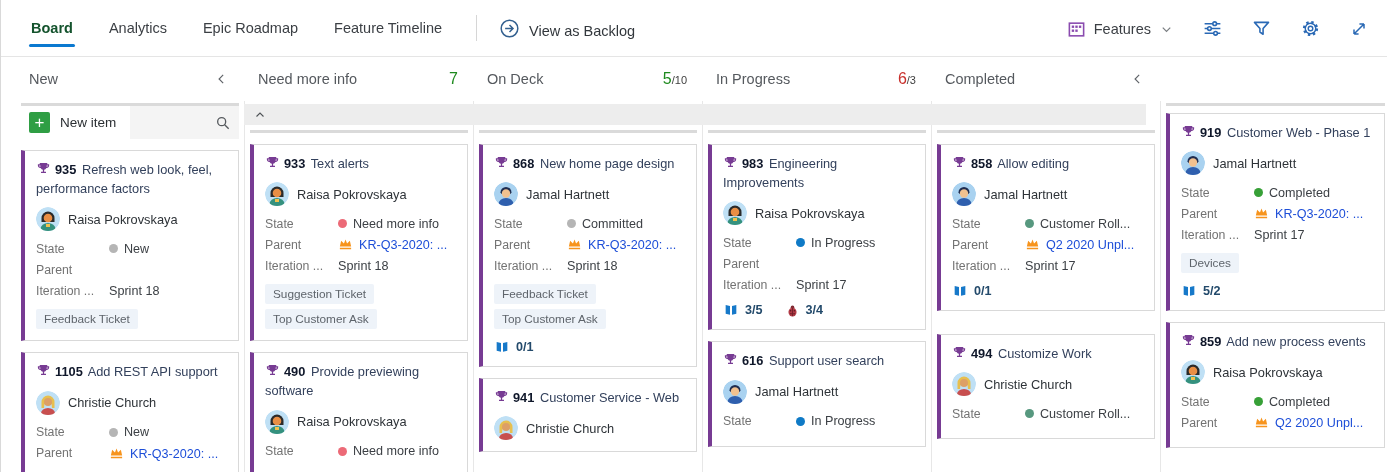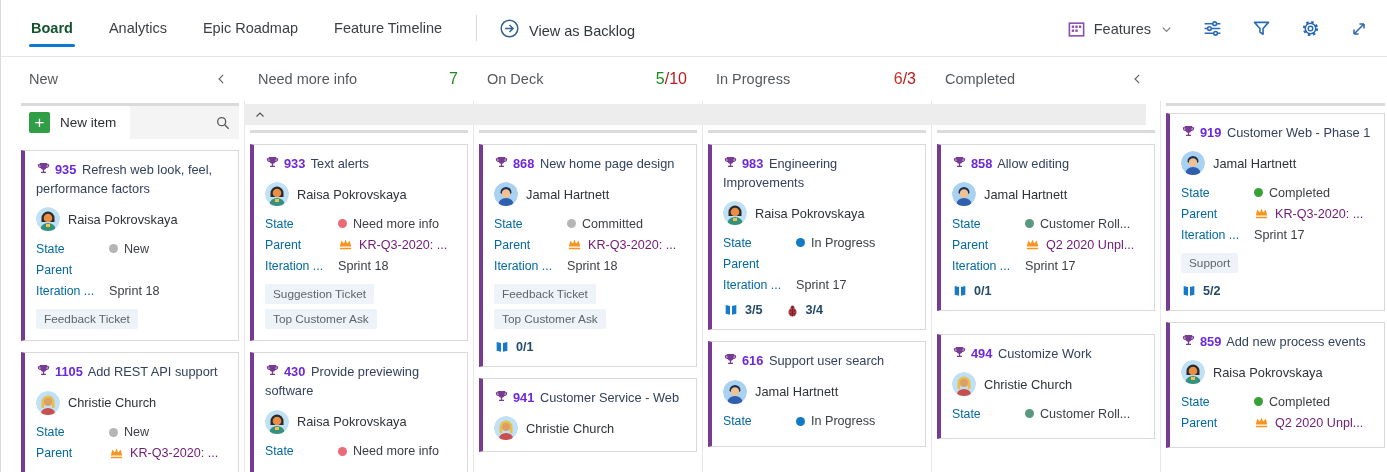--- a/index.html
+++ b/index.html
@@ -18,49 +18,49 @@
   .tb-right { margin-left:auto; display:flex; align-items:flex-end; gap:28px; }
   .features-picker { display:flex; align-items:center; gap:8px; background:none; border:none; font-size:14.5px; color:#3b3f44; cursor:pointer; font-family:inherit; }
   .icon-btn { background:none; border:none; cursor:pointer; display:flex; align-items:center; }
 
   
   .colheaders { height:44px; display:flex; padding-left:15px; align-items:center; }
   .colheader { width:229px; flex:0 0 229px; display:flex; align-items:center; padding:0 16px 0 13px; }
   .ch-title { font-size:14.5px; color:#55595e; }
   .ch-right { margin-left:auto; display:flex; align-items:baseline; }
   .ch-count { font-size:16px; }
-  .ch-limit { font-size:16px; color:#b91c1c; }
+  .ch-limit { font-size:11px; color:#404040; }
   .ch-chev { color:#5f6368; display:flex; align-items:center; }
 
   
   .board { position:relative; height:371px; overflow:hidden; display:flex; padding-left:15px; }
   .colwrap { width:229px; flex:0 0 229px; padding:0 5px; border-right:1px solid #e7e7e7; }
   .colwrap:last-child { border-right:none; }
   .col-body { border-top:3px solid #dadada; margin-top:2px; }
   .below-bar .col-body { margin-top:29px; }
   .collapse-bar { position:absolute; top:3px; left:243px; width:902px; height:21px; background:#ededed; display:flex; align-items:center; padding-left:10px; cursor:pointer; }
 
   
   .newitem-row { height:33px; background:#f4f4f4; display:flex; align-items:center; }
   .newitem-btn { height:33px; display:flex; align-items:center; gap:10px; background:#fff; border:none; padding:0 14px 0 8px; font-size:13.5px; color:#2b2f33; cursor:pointer; font-family:inherit; }
   .plus-box { width:21px; height:21px; background:#2f9e44; border-radius:2px; color:#fff; display:flex; align-items:center; justify-content:center; font-size:17px; line-height:1; }
   .search-btn { margin-left:auto; margin-right:8px; }
 
   
   .card { background:#fff; border:1px solid #d9d9d9; border-left:4px solid #773B93; margin-top:11px; padding:9px 12px 11px 11px; }
   .card-title { font-size:12.8px; line-height:1.5; color:#33415c; }
-  .card-title b { color:#6d28d9; padding:0 2px; }
+  .card-title b { color:#0f172a; padding:0 2px; }
   .card-title .tsvg { vertical-align:-2px; margin-right:2px; }
   .card-assignee { display:flex; align-items:center; gap:8px; margin-top:9px; font-size:12.8px; color:#2e3338; }
   .avatar { width:24px; height:24px; border-radius:50%; flex:0 0 24px; }
   .fields { margin-top:10px; }
   .field { display:flex; align-items:center; margin-bottom:6px; min-height:15px; }
-  .flabel { width:73px; flex:0 0 73px; color:#0369a1; font-size:12.3px; }
+  .flabel { width:73px; flex:0 0 73px; color:#737373; font-size:12.3px; }
   .fvalue { display:flex; align-items:center; gap:6px; font-size:12.6px; color:#3c4045; white-space:nowrap; overflow:hidden; }
-  .fvalue.link { color:#701a75; }
+  .fvalue.link { color:#1d4ed8;align-items:flex-end; }
   .dot { width:9px; height:9px; border-radius:50%; display:inline-block; flex:0 0 9px; }
   .tags { margin-top:4px; }
   .tag { display:inline-block; background:#eef3f9; color:#5e646b; font-size:11.8px; padding:3px 8px; margin:5px 6px 0 0; border-radius:2px; }
   .annos { margin-top:10px; display:flex; align-items:center; gap:22px; }
   .anno { display:flex; align-items:center; gap:6px; font-size:12.6px; color:#234a6b; font-weight:bold; }
 
   svg.ic { display:block; }
 </style>
 </head>
 <body>
@@ -373,21 +373,21 @@
           <div class="tags">
             <span class="tag">Suggestion Ticket</span><br>
             <span class="tag">Top Customer Ask</span>
           </div>
         </div>
 
         <div class="card">
           <div class="card-title">
             <svg class="tsvg" width="15" height="15">
                 <use href="#i-trophy"></use>
-              </svg><b>430</b>
+              </svg><b>490</b>
             <span>Provide previewing software</span>
           </div>
           <div class="card-assignee">
             <svg class="avatar">
                 <use href="#av-raisa"></use>
               </svg>
             <span>Raisa Pokrovskaya</span>
           </div>
           <div class="fields">
             <div class="field">
@@ -649,21 +649,21 @@
                     <use href="#i-crown"></use>
                   </svg>
                   <span>KR-Q3-2020: ...</span>
                 </span>
               </div>
             <div class="field">
                 <span class="flabel">Iteration ...</span>
               <span class="fvalue">Sprint 17</span>
               </div>
           </div>
-          <div class="tags"><span class="tag">Support</span></div>
+          <div class="tags"><span class="tag">Devices</span></div>
           <div class="annos">
             <span class="anno">
               <svg class="ic" width="16" height="16">
                   <use href="#i-tasks"></use>
                 </svg>
               <span>5/2</span>
             </span>
           </div>
         </div>
 

